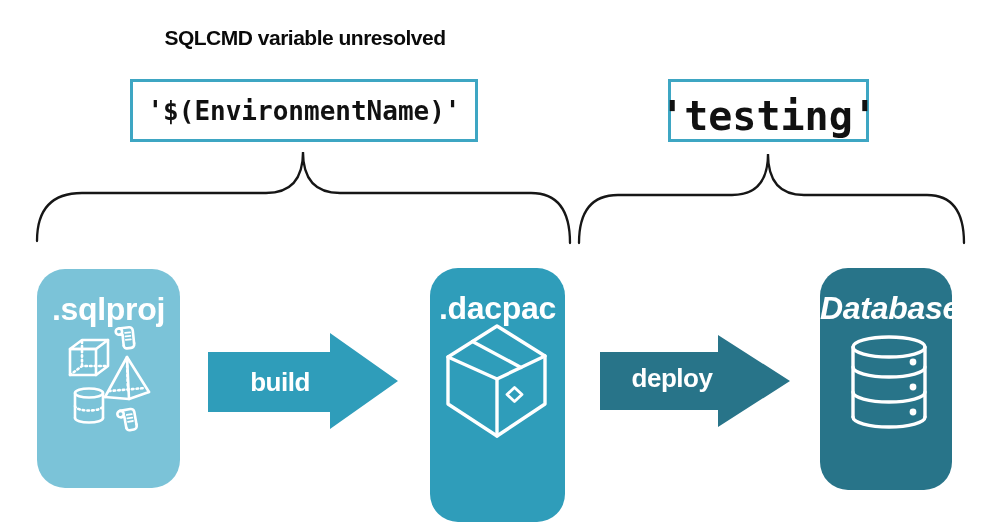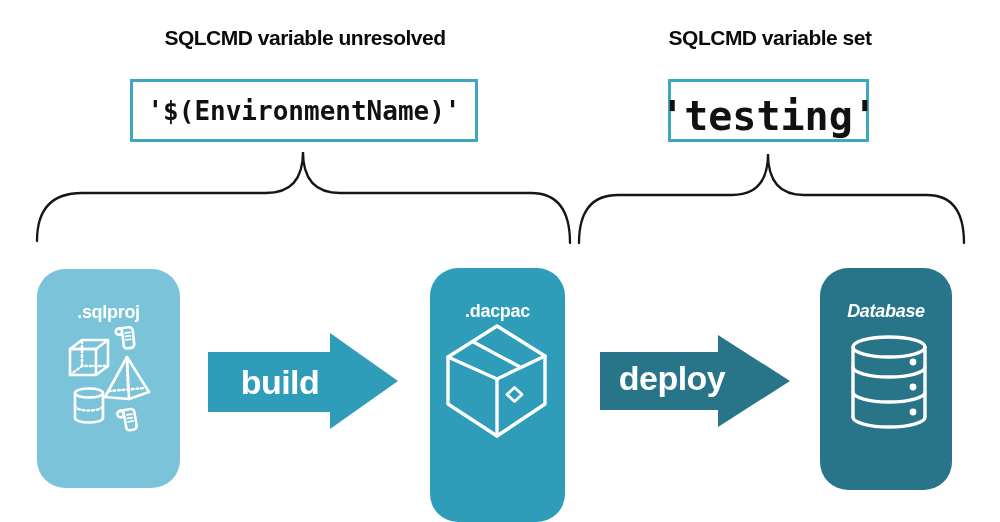--- a/index.html
+++ b/index.html
@@ -20,44 +20,43 @@
   }
   #codebox-left{left:130px;top:79px;width:348px;height:63px;font-size:26px;}
   #codebox-right{left:668px;top:79px;width:201px;height:63px;font-size:40px;align-items:flex-end;}
   .braces{position:absolute;left:0;top:0;width:1000px;height:522px;pointer-events:none;}
   .braces path{stroke:#161616;stroke-width:2.3;fill:none;stroke-linecap:round;}
   .node{position:absolute;border-radius:28px;}
   #node-sqlproj{left:37px;top:269px;width:143px;height:219px;background:#7bc3d8;}
   #node-dacpac{left:430px;top:268px;width:135px;height:254px;background:#2f9dba;}
   #node-database{left:820px;top:268px;width:132px;height:222px;background:#287489;font-style:italic;}
   .node-label{
-    padding-top:33px;text-align:center;font-weight:700;font-size:18px;color:#ffffff;
+    padding-top:22px;text-align:center;font-weight:700;font-size:32px;color:#ffffff;
     letter-spacing:-0.3px;white-space:nowrap;
   }
   .node svg{position:absolute;}
   .wire{fill:none;stroke:#ffffff;stroke-width:2.6;stroke-linecap:round;stroke-linejoin:round;}
   .wire-thick{fill:none;stroke:#ffffff;stroke-width:3.4;stroke-linecap:round;stroke-linejoin:round;}
   .dashed{stroke-dasharray:1.6,3;}
   .arrow-svg{position:absolute;}
   .arrow-build{fill:#2f9dba;}
   .arrow-deploy{fill:#287489;}
   .arrow-label{
     position:absolute;display:flex;align-items:center;justify-content:center;
-    font-weight:700;font-size:34px;color:#ffffff;letter-spacing:-0.5px;text-align:center;
+    font-weight:700;font-size:26px;color:#ffffff;letter-spacing:-0.5px;text-align:center;
   }
   #label-build{left:220px;top:352px;width:120px;height:60px;}
   #label-deploy{left:608px;top:348px;width:128px;height:60px;}
 </style>
 </head>
 <body>
 
 <div class="stage">
 
   <div class="heading" id="heading-left">SQLCMD variable unresolved</div>
-  <div class="heading" id="heading-right">SQLCMD variable set</div>
 
   <div class="codebox" id="codebox-left">
     <span>'$(EnvironmentName)'</span>
   </div>
   <div class="codebox" id="codebox-right">
     <span>'testing'</span>
   </div>
 
   <svg class="braces" viewBox="0 0 1000 522">
     <path d="M37,241 Q37,193 82,193 L266,193 Q303,193 303,152 Q303,193 340,193 L531,193 Q570,193 570,243"></path>

